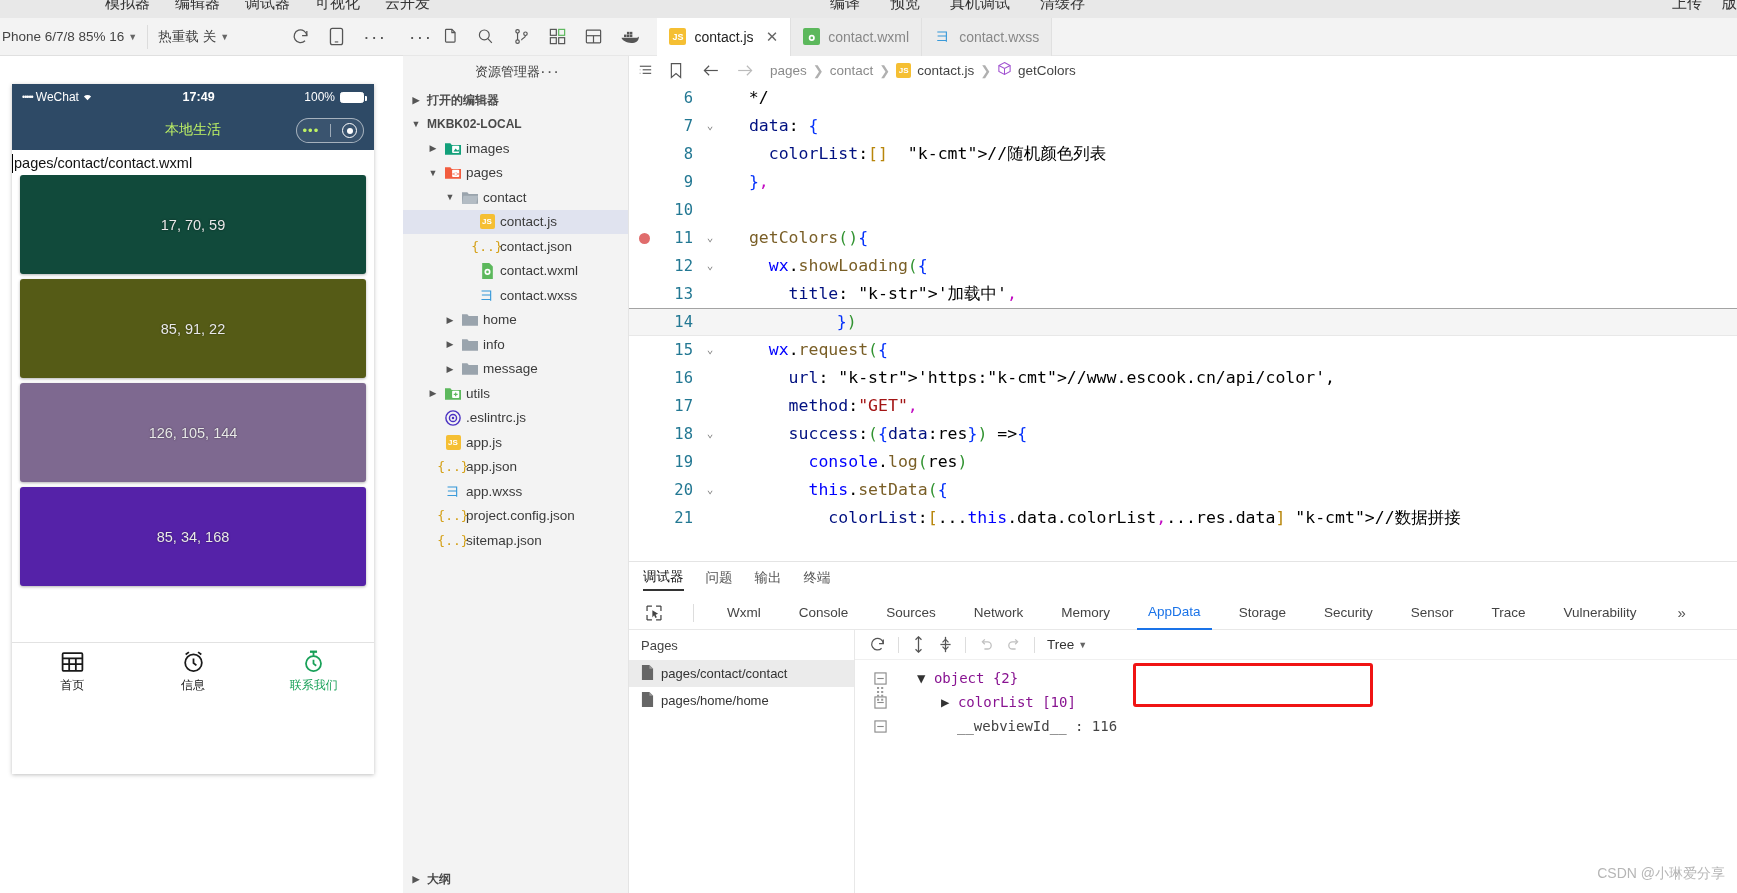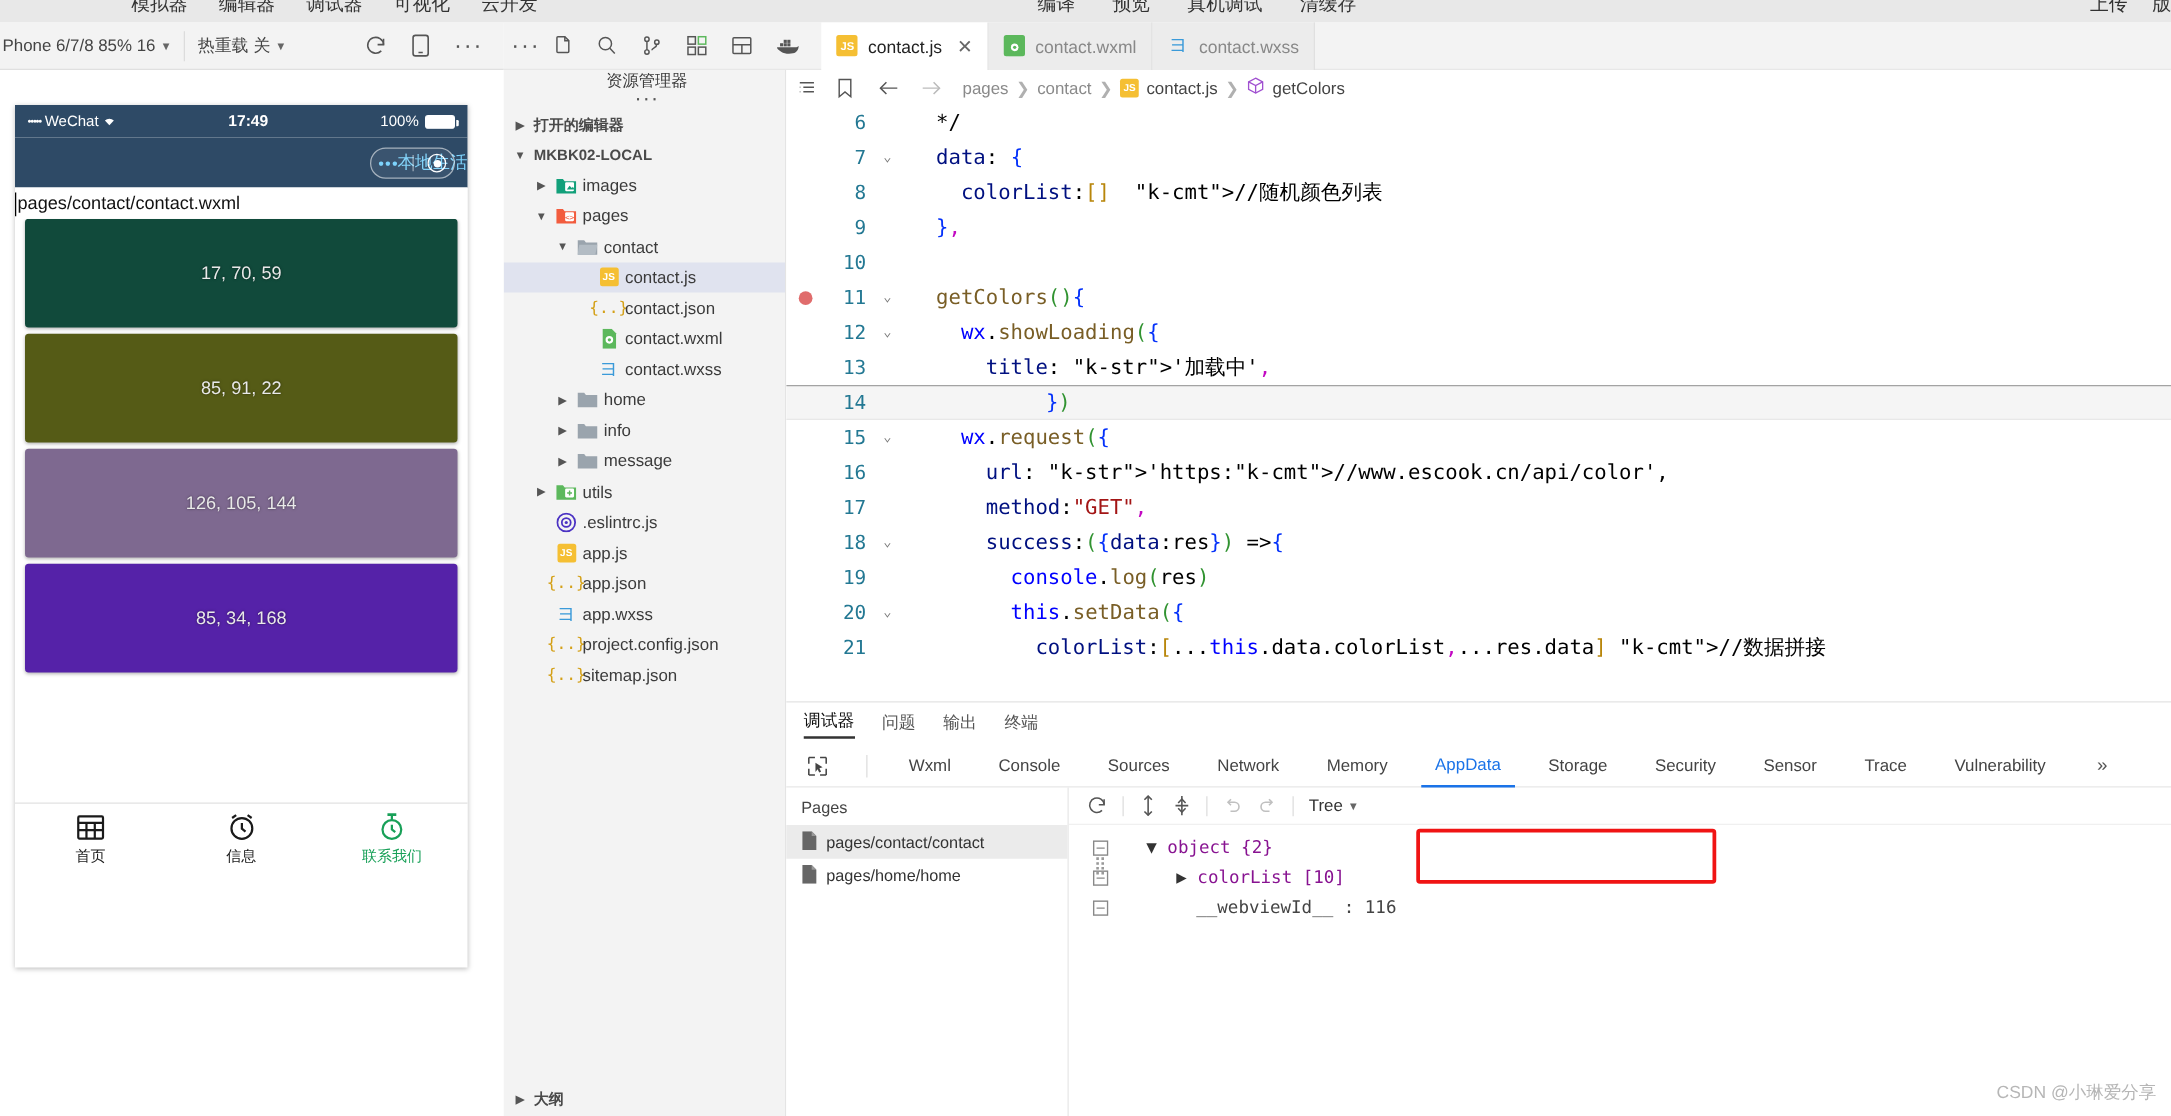--- a/index.html
+++ b/index.html
@@ -53,22 +53,22 @@
   .ps-right { display: flex; align-items: center; gap: 5px; }
   .batt {
     width: 24px; height: 11px; border: 1.4px solid #fff; border-radius: 2.5px;
     position: relative; background: #fff;
   }
   .batt::after {
     content:""; position:absolute; right:-3.5px; top:3px; width:2px; height:5px;
     background:#fff; border-radius:0 1px 1px 0;
   }
   .phone-nav {
-    height: 40px; background: #2e4a66; color: #7dd3fc; position: relative;
-    display: flex; align-items: center; justify-content: flex-end;
+    height: 40px; background: #2e4a66; color: #bef264; position: relative;
+    display: flex; align-items: center; justify-content: center;
   }
   .phone-nav-title { font-size: 14px; }
   .capsule {
     position: absolute; right: 10px; top: 8px; width: 68px; height: 25px;
     border: 1px solid rgba(255,255,255,.55); border-radius: 13px;
     display: flex; align-items: center; justify-content: space-around;
     background: rgba(255,255,255,.06);
   }
   .capsule .cdots { font-size: 13px; letter-spacing: 1px; line-height: 1; }
   .capsule .cdiv { width:1px; height:13px; background: rgba(255,255,255,.5); }
@@ -82,21 +82,21 @@
     font-size: 14.5px; color: #111; padding: 5px 2px 4px 2px;
     background:#fff; position: relative;
   }
   .wxml-path::after {
     content:""; position:absolute; left:0; top:4px; width:1px; height:19px; background:#000;
   }
   .color-scroll {
     height: 467px; overflow: hidden; background: #fff; padding: 0 8px;
   }
   .color-item {
-    height: 87px; margin-bottom: 5px; border-radius: 3px;
+    height: 99px; margin-bottom: 5px; border-radius: 3px;
     display: flex; align-items: center; justify-content: center;
     color: #e9e9e9; font-size: 14.5px;
     box-shadow: 0 1px 3px rgba(0,0,0,.3);
     text-shadow: 0 0 2px rgba(0,0,0,.55);
   }
   .tabbar {
     height: 54px; background: #fff; border-top: 1px solid #e2e2e2;
     display: flex; align-items: center;
   }
   .tab {
@@ -126,22 +126,22 @@
   .ficon.wxss { background:transparent; color:#3a9ad9; font-size:15px; font-weight:normal;}
   .tab-close { font-size: 15px; color:#666; margin-left: 4px;}
 
   
   .explorer {
     position: absolute; left: 403px; top: 56px; width: 226px; height: 837px;
     background: #f3f3f3; border-right: 1px solid #e4e4e4;
     font-size: 13.5px; color: #3b3b3b; overflow: hidden;
   }
   .exp-head {
-    height: 32px; display:flex; align-items:center; justify-content: flex-start;
-    padding: 0 10px 0 14px; font-size: 13px; color: #3b3b3b; flex-direction: column;
+    height: 32px; display:flex; align-items:center; justify-content: center;
+    padding: 0 10px 0 14px; font-size: 13px; color: #3b3b3b;
   }
   .exp-dots { color:#555; font-size:17px; letter-spacing:1px; line-height: 0.6; cursor:pointer;}
   .exp-section {
     height: 24px; display:flex; align-items:center; gap:4px; padding-left: 6px;
     font-size: 12px; font-weight: bold; color: #4a4a4a; cursor:pointer;
   }
   .tw { width: 14px; text-align:center; font-size: 9px; color:#555; flex:0 0 auto;}
   .tw.empty { visibility: hidden; }
   .row {
     height: 24.5px; display:flex; align-items:center; gap:5px; cursor:pointer;

